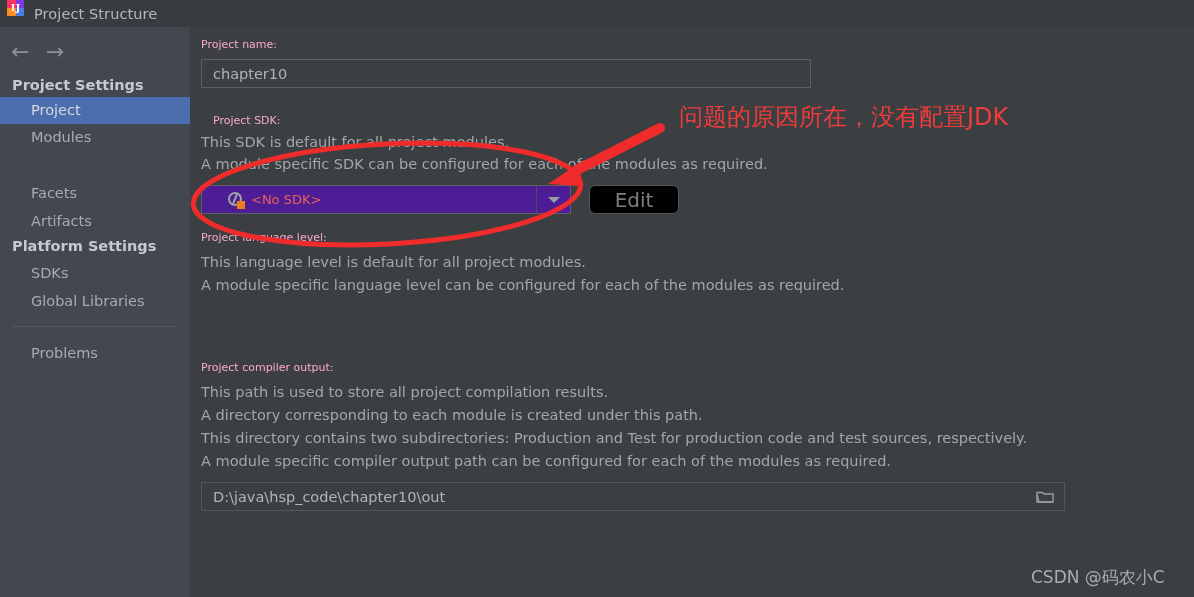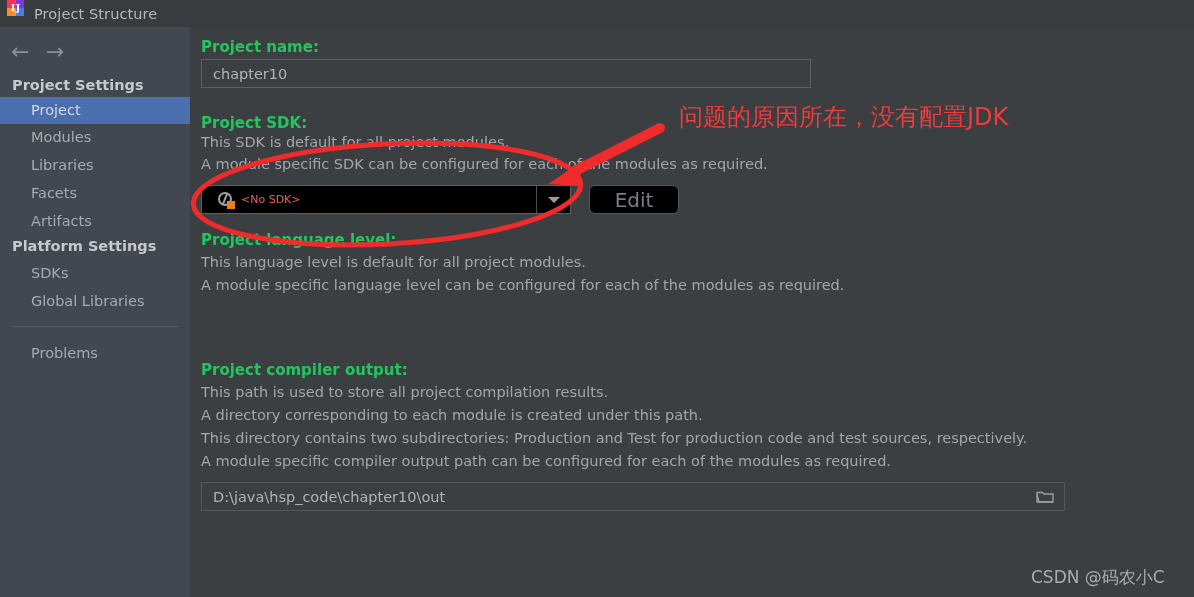--- a/index.html
+++ b/index.html
@@ -121,23 +121,23 @@
 
   
   .main {
     position: absolute;
     left: 190px; top: 27px;
     width: 1004px; height: 570px;
     background: #3c3f41;
   }
   .field-label {
     position: absolute;
-    color: #22c55e;
-    font-size: 15px;
-    font-weight: bold;
+    color: #f9a8d4;
+    font-size: 11px;
+    font-weight: normal;
     white-space: nowrap;
   }
   .desc-line {
     position: absolute;
     color: #a2a6ab;
     font-size: 14.5px;
     white-space: nowrap;
   }
 
   
@@ -162,26 +162,26 @@
     width: 36px; bottom: 1px;
     display: flex;
     align-items: center;
     justify-content: center;
   }
 
   
   .combo {
     position: absolute;
     box-sizing: border-box;
-    background: #000000;
+    background: #4c1d95;
     border: 1px solid #5d6063;
     display: flex;
     align-items: center;
-    padding-left: 16px;
-    font-size: 11px;
+    padding-left: 26px;
+    font-size: 13px;
     color: #b0b4b8;
   }
   .combo.focused { border: 2px solid #4a88c7; }
   .combo .arrow-box {
     position: absolute;
     right: 0; top: 0; bottom: 0;
     width: 33px;
     display: flex;
     align-items: center;
     justify-content: center;
@@ -286,23 +286,20 @@
     </div>
 
     <div class="group-header" style="top:50px;">Project Settings</div>
 
     <div class="nav-item selected" style="top:70px;">
       <span>Project</span>
     </div>
     <div class="nav-item" style="top:97px;">
       <span>Modules</span>
     </div>
-    <div class="nav-item" style="top:125px;">
-      <span>Libraries</span>
-    </div>
     <div class="nav-item" style="top:153px;">
       <span>Facets</span>
     </div>
     <div class="nav-item" style="top:181px;">
       <span>Artifacts</span>
     </div>
 
     <div class="group-header" style="top:211px;">Platform Settings</div>
 
     <div class="nav-item" style="top:233px;">
@@ -319,21 +316,21 @@
     </div>
   </div>
 
   <div class="main">
 
     <div class="field-label" style="left:11px; top:11px;">Project name:</div>
     <div class="text-input" style="left:11px; top:32px; width:610px; height:29px;">
       <span>chapter10</span>
     </div>
 
-    <div class="field-label" style="left:11px; top:87px;">Project SDK:</div>
+    <div class="field-label" style="left:23px; top:87px;">Project SDK:</div>
     <div class="desc-line" style="left:11px; top:107px;">This SDK is default for all project modules.</div>
     <div class="desc-line" style="left:11px; top:129px;">A module specific SDK can be configured for each of the modules as required.</div>
 
     <div class="combo" style="left:11px; top:158px; width:370px; height:29px;">
       <span class="sdk-icon">
         <span class="globe"></span>
           <span class="meridian"></span>
           <span class="badge"></span>
       </span>
       <span class="sdk-text">&lt;No SDK&gt;</span>

